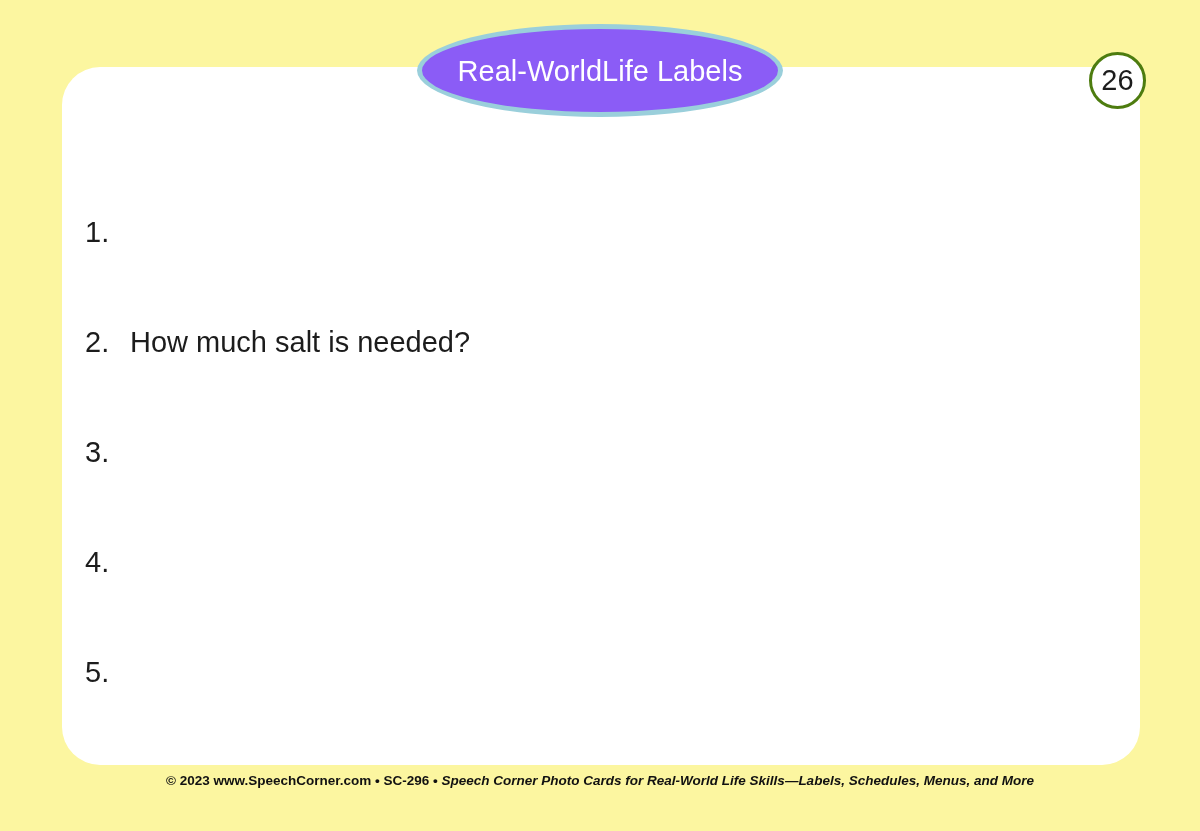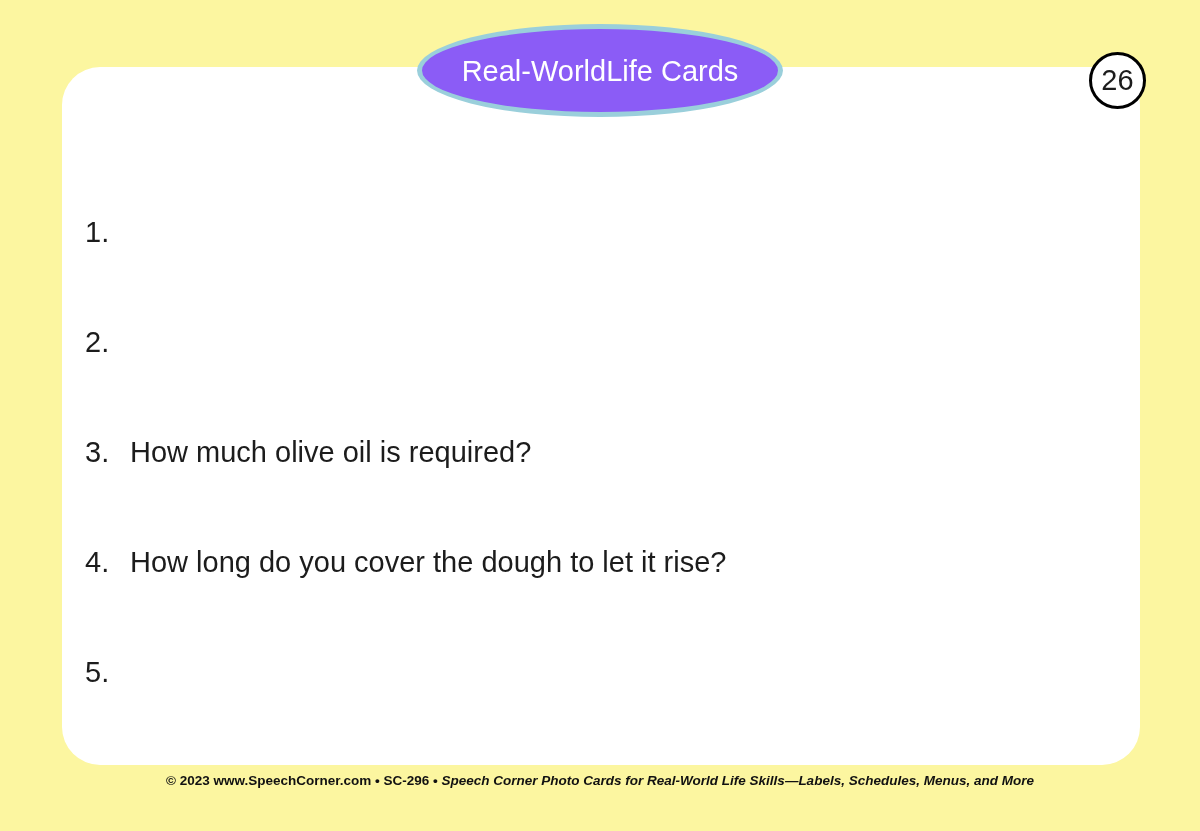--- a/index.html
+++ b/index.html
@@ -37,21 +37,21 @@
       font-size: 29px;
       line-height: 36px;
       text-align: center;
     }
 
     .card-number {
       position: absolute;
       left: 1089px; top: 52px;
       width: 57px; height: 57px;
       background: #FFFFFF;
-      border: 3px solid #000000;
+      border: 3px solid #4d7c0f;
       border-radius: 50%;
       display: flex;
       align-items: center;
       justify-content: center;
       font-size: 29px;
       color: #1C1C1C;
       z-index: 3;
     }
 
     .questions {
@@ -95,38 +95,37 @@
 </head>
 <body>
 
 <div class="card">
   <div class="questions">
     <div class="question q1">
       <span class="q-num">1.</span>
     </div>
     <div class="question q2">
       <span class="q-num">2.</span>
+      <span class="q-text">How much salt is needed?</span>
     </div>
     <div class="question q3">
       <span class="q-num">3.</span>
-      <span class="q-text">How much olive oil is required?</span>
     </div>
     <div class="question q4">
       <span class="q-num">4.</span>
-      <span class="q-text">How long do you cover the dough to let it rise?</span>
     </div>
     <div class="question q5">
       <span class="q-num">5.</span>
     </div>
   </div>
 </div>
 
 <div class="badge">
   <span>Real-World</span>
-  <span>Life Cards</span>
+  <span>Life Labels</span>
 </div>
 
 <div class="card-number">
   <span>26</span>
 </div>
 
 <div class="footer">
   <span>© 2023 www.SpeechCorner.com • SC-296 • </span><span class="italic">Speech Corner Photo Cards for Real-World Life Skills—Labels, Schedules, Menus, and More</span>
 </div>
 

